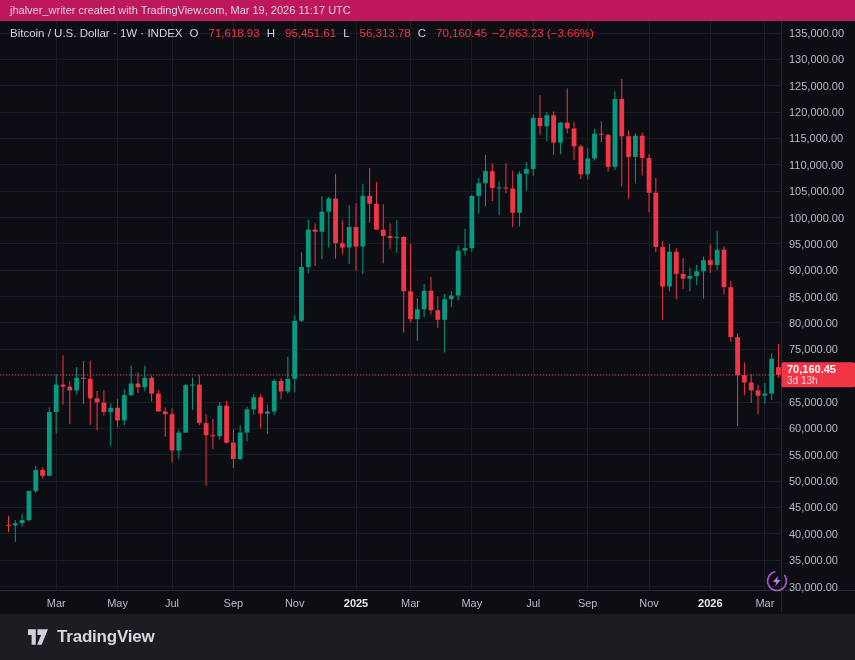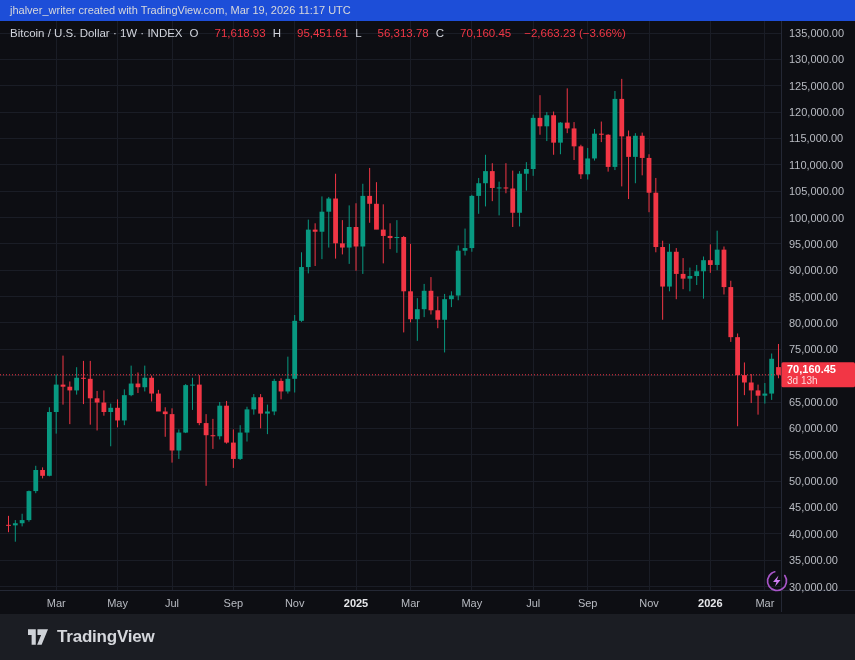--- a/index.html
+++ b/index.html
@@ -1,25 +1,25 @@
 <!DOCTYPE html>
 <html><head>
 <meta charset="utf-8">
 <style>
   html,body{margin:0;padding:0;background:#0d0e13;}
   .stage{position:relative;width:855px;height:660px;overflow:hidden;
          font-family:"Liberation Sans",sans-serif;background:#0d0e13;}
-  .topbar{position:absolute;left:0;top:0;width:855px;height:21px;background:#1d4ed8;
+  .topbar{position:absolute;left:0;top:0;width:855px;height:21px;background:#be185d;
           color:#d7d8db;font-size:11px;line-height:21px;padding-left:10px;box-sizing:border-box;
           white-space:nowrap;z-index:5;}
   .legend{position:absolute;left:10px;top:27px;font-size:11.5px;color:#d1d4dc;
           white-space:nowrap;z-index:4;}
   .legend .k{margin-left:7px;color:#d1d4dc;}
-  .legend .v{margin-left:16px;color:#f23645;}
-  .legend .chg{margin-left:13px;color:#f23645;}
+  .legend .v{margin-left:10px;color:#f23645;}
+  .legend .chg{margin-left:5px;color:#f23645;}
   svg.chart{position:absolute;left:0;top:0;z-index:1;}
   .footer{position:absolute;left:0;bottom:0;width:855px;height:46px;background:#1b1d23;
           display:flex;align-items:center;padding-left:28px;box-sizing:border-box;gap:9px;z-index:5;}
   .brand{font-size:17px;font-weight:700;color:#d5d7dc;letter-spacing:-0.2px;text-align:right;}
 </style>
 </head>
 <body>
 
 <div class="stage">
 

